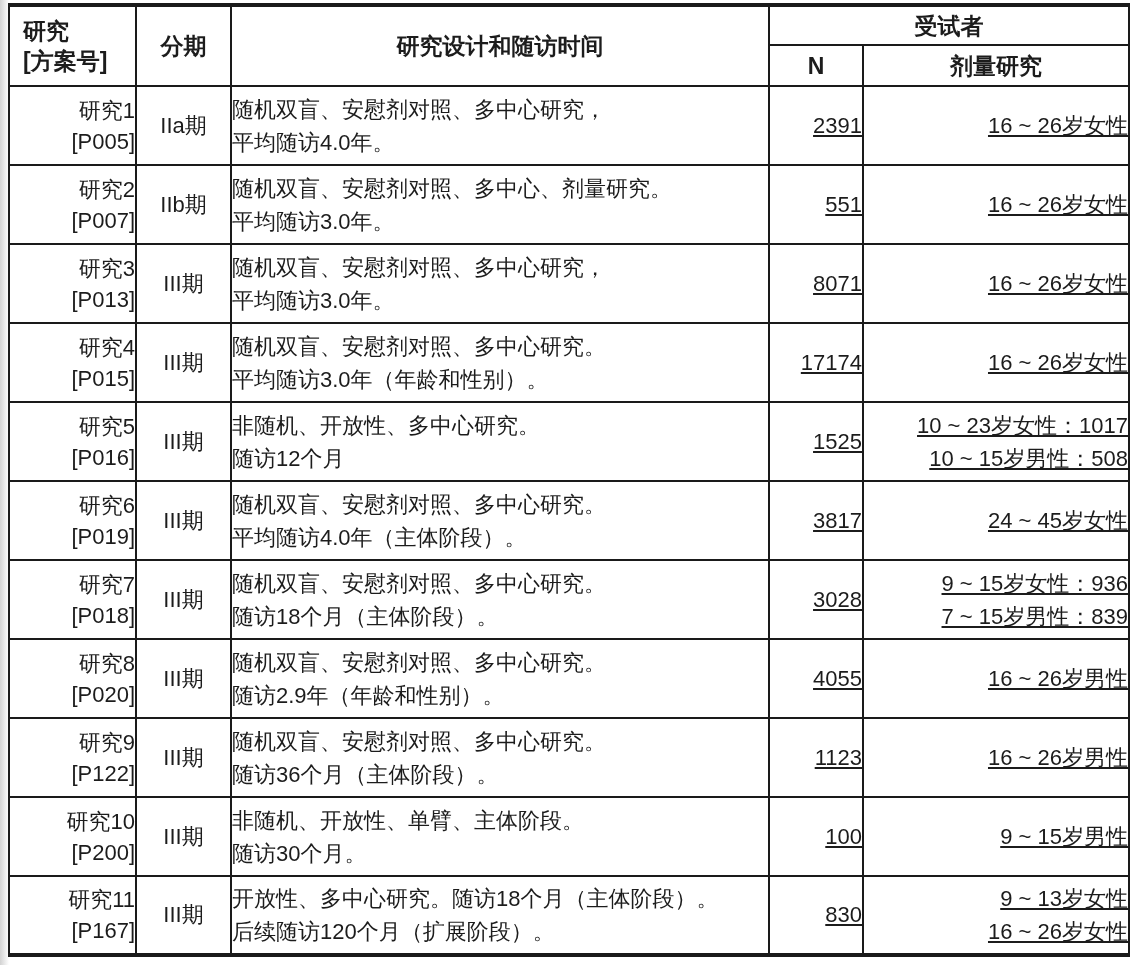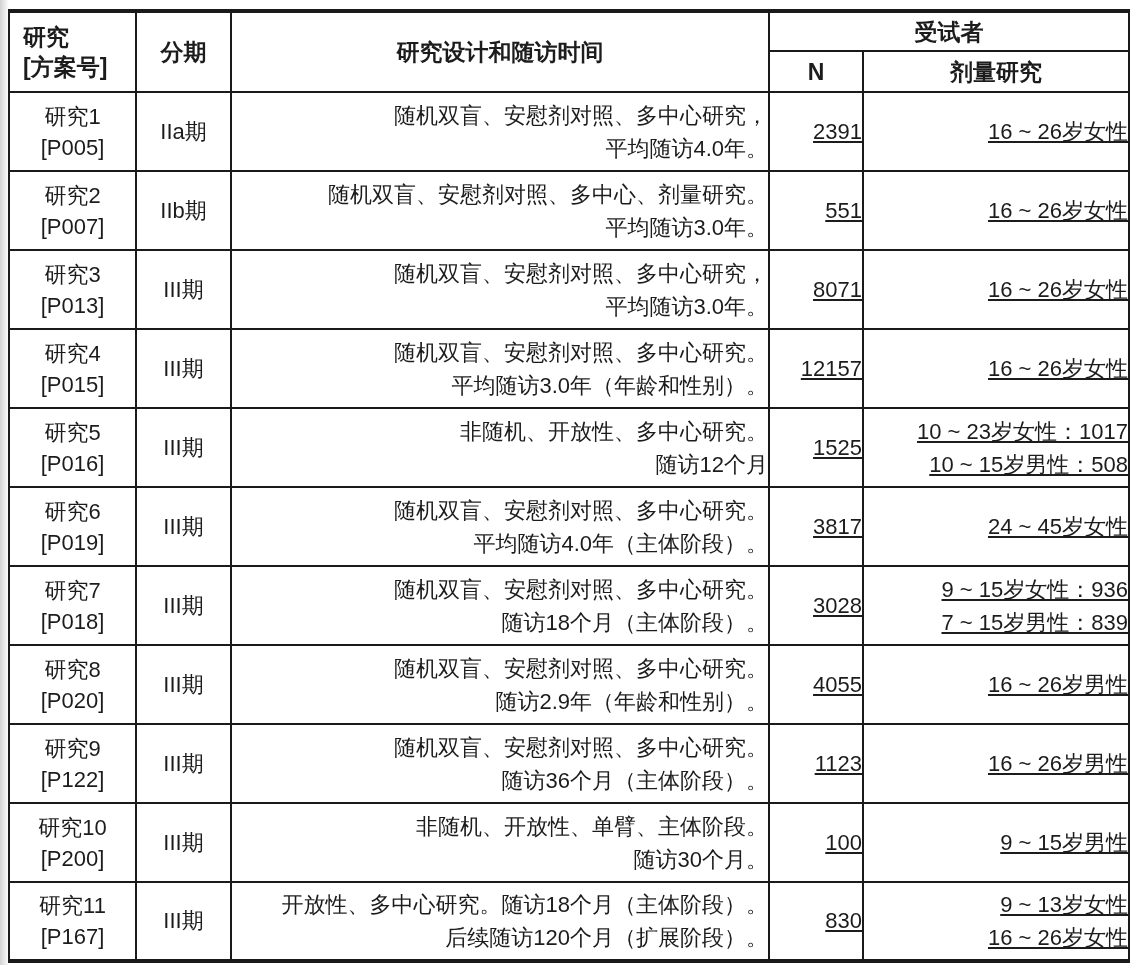--- a/index.html
+++ b/index.html
@@ -17,21 +17,21 @@
   }
   .edge-shade-left {
     position: absolute;
     left: 0; top: 0;
     width: 9px; height: 100%;
     background: linear-gradient(to right, #d2d2d2, rgba(255,255,255,0));
   }
   table.study-table {
     position: absolute;
     left: 8px;
-    top: 9px;
+    top: 3px;
     width: 1120px;
     border-collapse: collapse;
     table-layout: fixed;
     background: #ffffff;
   }
   .study-table th,
   .study-table td {
     border: 2px solid #1a1a1a;
     padding: 0;
     vertical-align: middle;
@@ -52,28 +52,28 @@
     font-size: 22px;
   }
   tr.hdr-row-1 { height: 40px; }
   tr.hdr-row-2 { height: 41px; }
   tr.data-row  { height: 79px; }
   th.h-study {
     text-align: left;
     padding-left: 13px;
   }
   td.c-study {
-    text-align: center;
+    text-align: right;
     line-height: 31px;
   }
   td.c-phase {
     text-align: center;
   }
   td.c-design {
-    text-align: right;
+    text-align: left;
     padding-left: 0;
     line-height: 33px;
   }
   td.c-n {
     text-align: right;
     text-decoration: underline;
   }
   td.c-age {
     text-align: right;
     padding-left: 12px;
@@ -165,21 +165,21 @@
     <tr class="data-row">
       <td class="c-study">
         <div>研究4</div>
         <div>[P015]</div>
       </td>
       <td class="c-phase">III期</td>
       <td class="c-design">
         <div>随机双盲、安慰剂对照、多中心研究。</div>
         <div>平均随访3.0年（年龄和性别）。</div>
       </td>
-      <td class="c-n">12157</td>
+      <td class="c-n">17174</td>
       <td class="c-age">
         <div>16 ~ 26岁女性</div>
         <div></div>
       </td>
     </tr>
 
     <tr class="data-row">
       <td class="c-study">
         <div>研究5</div>
         <div>[P016]</div>

